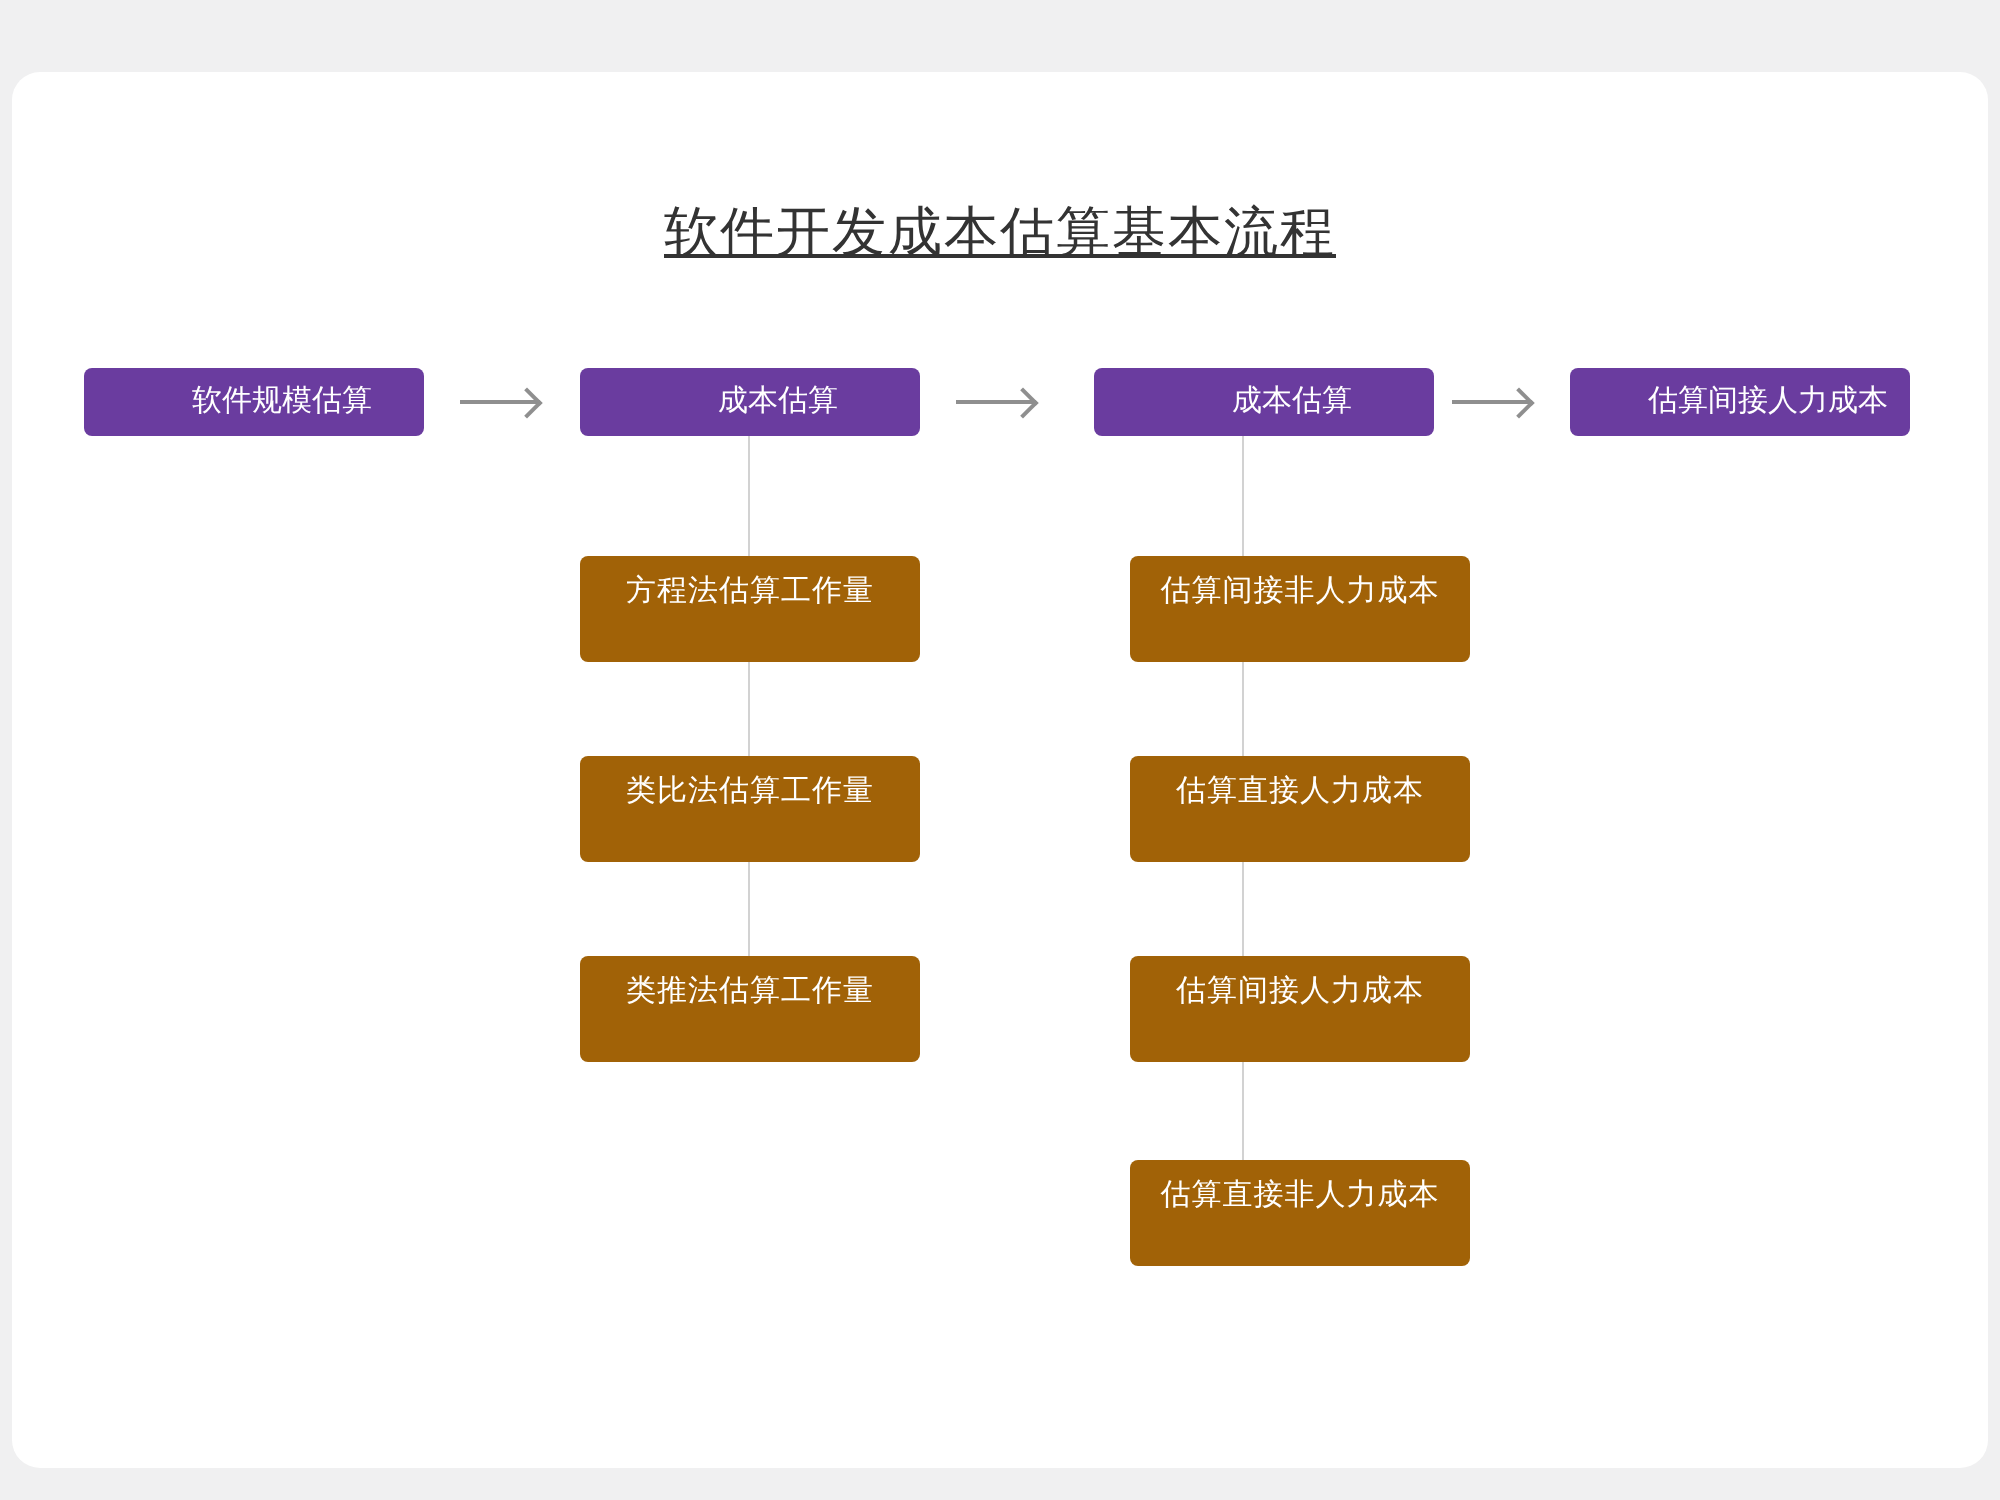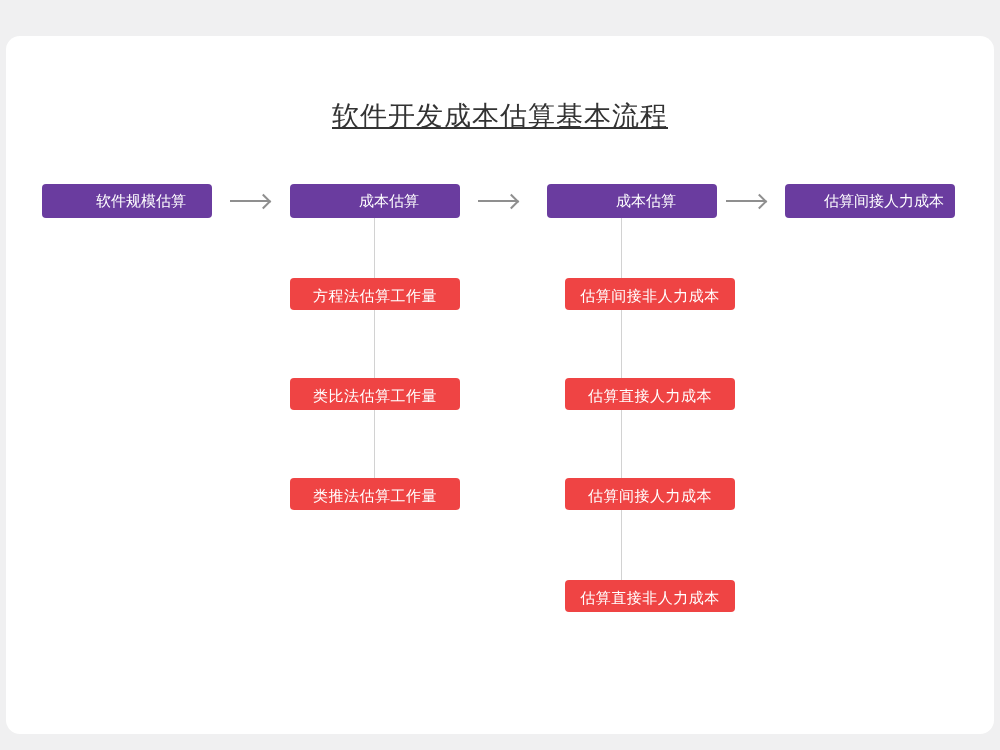--- a/index.html
+++ b/index.html
@@ -47,23 +47,23 @@
   }
   .node.main {
     top: 184px;
     height: 34px;
     line-height: 34px;
     background: #6a3c9f;
     font-size: 15px;
     padding-left: 28px;
   }
   .node.child {
-    height: 32px;
+    height: 53px;
     line-height: 36px;
-    background: #ef4444;
+    background: #a16207;
     font-size: 15px;
     letter-spacing: 0.5px;
   }
   .n1 { left: 42px; }
   .n2 { left: 290px; }
   .n3 { left: 547px; }
   .n4 { left: 785px; }
 
   .arrow {
     position: absolute;

